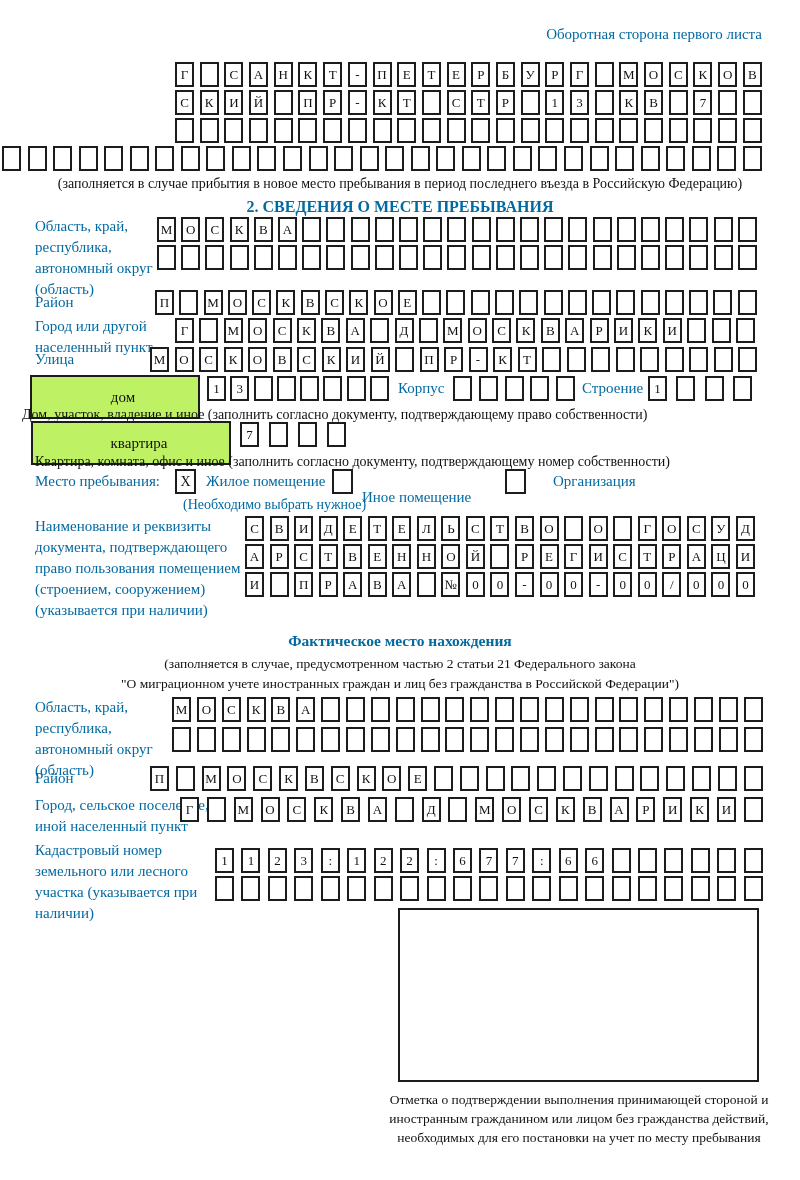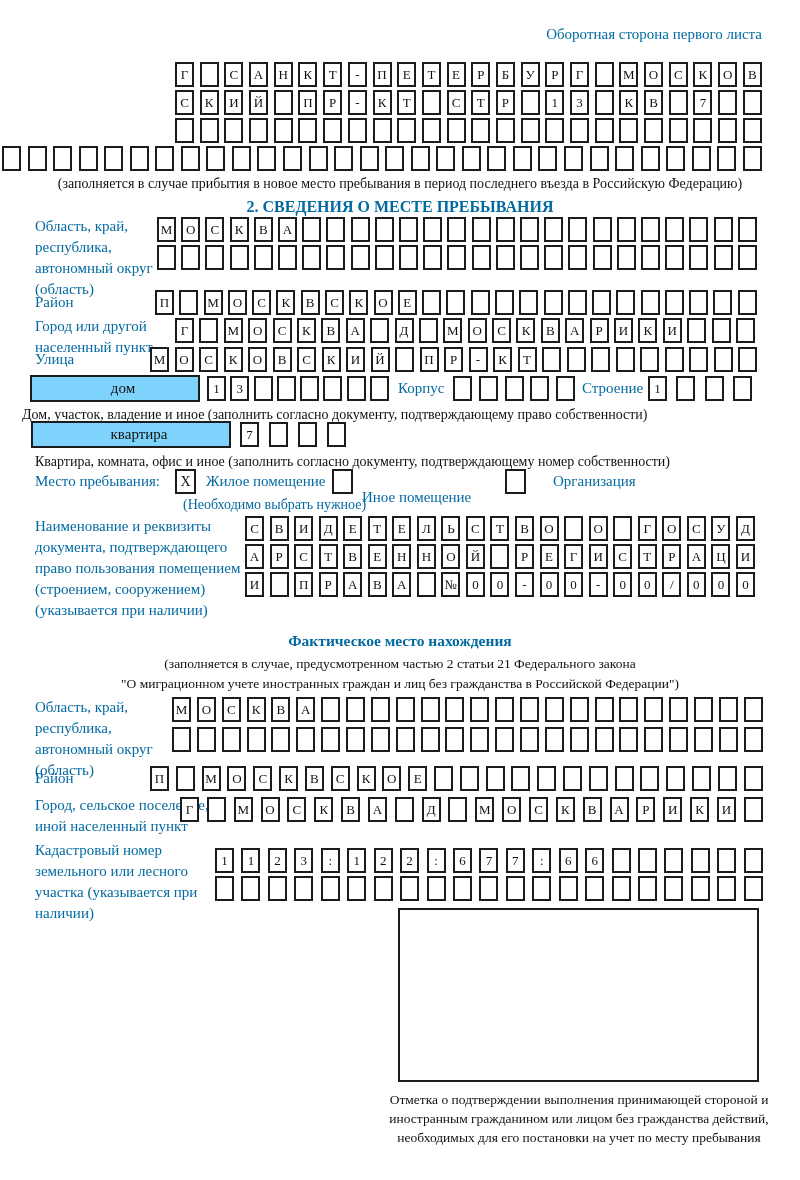--- a/index.html
+++ b/index.html
@@ -7,22 +7,22 @@
         font-family:"Liberation Serif", serif;color:#111;overflow:hidden;}
   .abs{position:absolute;}
   .lbl{font-size:15px;line-height:21px;color:#0369a1;}
   .small{font-size:14px;line-height:17px;}
   .bold{font-weight:bold;}
   .center{left:0;right:0;text-align:center;}
   .cellrow{display:flex;justify-content:space-between;height:25px;}
   .cell{box-sizing:border-box;width:19px;height:25px;border:2px solid #1c1c1c;
         display:flex;align-items:center;justify-content:center;
         font-size:13px;font-family:"Liberation Serif",serif;background:#fff;}
-  .widebox{box-sizing:border-box;border:2px solid #1c1c1c;height:27px;
-        display:flex;align-items:center;justify-content:center;font-size:15px;background:#7dd3fc;padding-left:16px;}
+  .widebox{box-sizing:border-box;border:2px solid #1c1c1c;height:44px;
+        display:flex;align-items:center;justify-content:center;font-size:15px;background:#bef264;padding-left:16px;}
   .checkbox{box-sizing:border-box;width:21px;height:25px;border:2px solid #1c1c1c;
         display:inline-flex;align-items:center;justify-content:center;font-size:14px;background:#fff;}
   .stampbox{box-sizing:border-box;border:2px solid #1c1c1c;background:#fff;}
 </style>
 </head>
 <body>
 
 <div id="page">
 
   <div class="abs lbl" style="top:24px;left:440px;width:322px;text-align:right;">Оборотная сторона первого листа</div>

